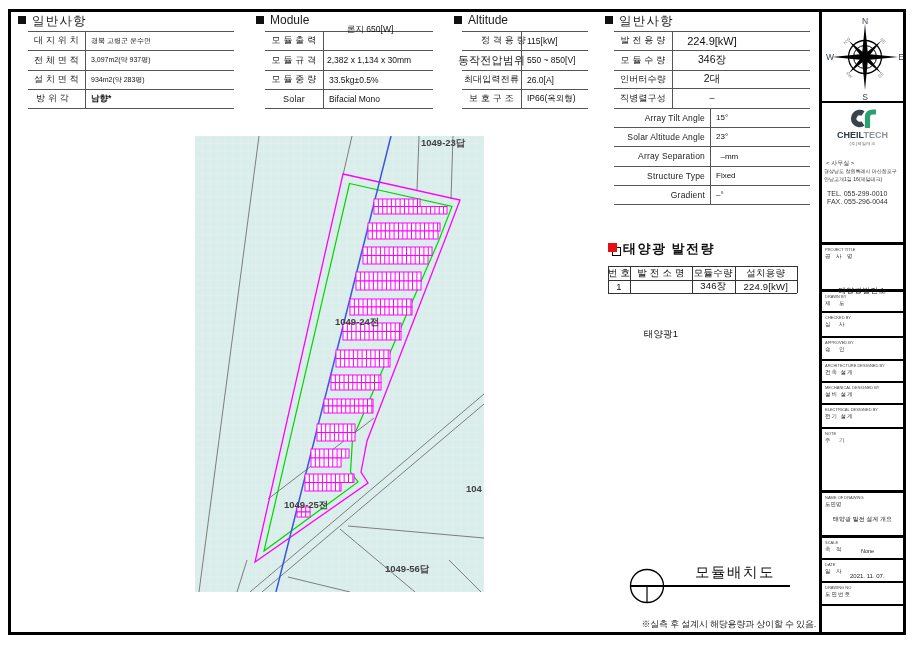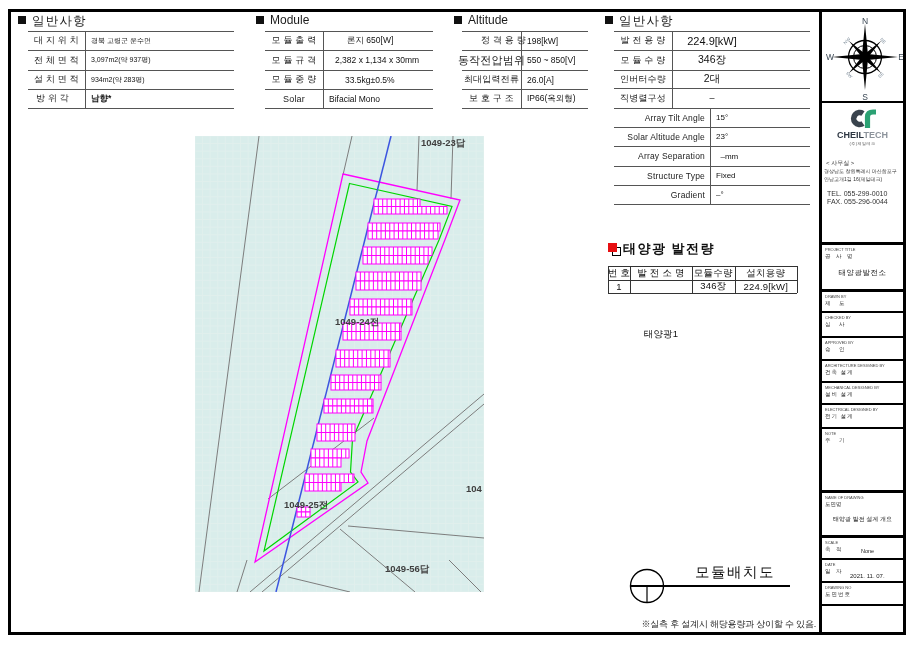--- a/index.html
+++ b/index.html
@@ -35,35 +35,35 @@
 <div class="val" style="left:85px;top:89px;width:149px;height:19px;font-size:7px;padding-left:6px;">
     <span style="font-size:8.5px;font-weight:bold;">남향*</span>
   </div>
 <div class="hl" style="left:265px;top:31px;width:168px;"></div>
 <div class="hl" style="left:265px;top:50px;width:168px;"></div>
 <div class="hl" style="left:265px;top:70px;width:168px;"></div>
 <div class="hl" style="left:265px;top:89px;width:168px;"></div>
 <div class="hl" style="left:265px;top:108px;width:168px;"></div>
 <div class="vl" style="left:323px;top:31px;height:77px;"></div>
 <div class="lbl" style="left:265px;top:31px;width:58px;height:19px;font-size:9px;">모 듈 출 력</div>
-<div class="val" style="left:323px;top:31px;width:110px;height:19px;font-size:8.5px;padding-left:24px;">론지 650[W]</div>
+<div class="val" style="left:323px;top:20px;width:110px;height:19px;font-size:8.5px;padding-left:24px;">론지 650[W]</div>
 <div class="lbl" style="left:265px;top:50px;width:58px;height:20px;font-size:9px;">모 듈 규 격</div>
-<div class="val" style="left:323px;top:50px;width:110px;height:20px;font-size:8.5px;padding-left:12px;">2,382 x 1,134 x 30mm</div>
+<div class="val" style="left:323px;top:50px;width:110px;height:20px;font-size:8.5px;padding-left:4px;">2,382 x 1,134 x 30mm</div>
 <div class="lbl" style="left:265px;top:70px;width:58px;height:19px;font-size:9px;">모 듈 중 량</div>
-<div class="val" style="left:323px;top:70px;width:110px;height:19px;font-size:8.5px;padding-left:22px;">33.5kg±0.5%</div>
+<div class="val" style="left:323px;top:70px;width:110px;height:19px;font-size:8.5px;padding-left:6px;">33.5kg±0.5%</div>
 <div class="lbl" style="left:265px;top:89px;width:58px;height:19px;font-size:9px;">Solar</div>
 <div class="val" style="left:323px;top:89px;width:110px;height:19px;font-size:8.5px;padding-left:6px;">Bifacial Mono</div>
 <div class="hl" style="left:462px;top:31px;width:126px;"></div>
 <div class="hl" style="left:462px;top:50px;width:126px;"></div>
 <div class="hl" style="left:462px;top:70px;width:126px;"></div>
 <div class="hl" style="left:462px;top:89px;width:126px;"></div>
 <div class="hl" style="left:462px;top:108px;width:126px;"></div>
 <div class="vl" style="left:521px;top:31px;height:77px;"></div>
 <div class="lbl" style="left:462px;top:31px;width:59px;height:19px;font-size:9px;margin-left:12px;">정 격 용 량</div>
-<div class="val" style="left:521px;top:31px;width:67px;height:19px;font-size:8.5px;padding-left:6px;">198[kW]</div>
+<div class="val" style="left:521px;top:31px;width:67px;height:19px;font-size:8.5px;padding-left:6px;">115[kW]</div>
 <div class="lbl" style="left:462px;top:50px;width:59px;height:20px;font-size:11px;">동작전압범위</div>
 <div class="val" style="left:521px;top:50px;width:67px;height:20px;font-size:8.5px;padding-left:6px;">550 ~ 850[V]</div>
 <div class="lbl" style="left:462px;top:70px;width:59px;height:19px;font-size:9px;">최대입력전류</div>
 <div class="val" style="left:521px;top:70px;width:67px;height:19px;font-size:8.5px;padding-left:6px;">26.0[A]</div>
 <div class="lbl" style="left:462px;top:89px;width:59px;height:19px;font-size:9px;">보 호 구 조</div>
 <div class="val" style="left:521px;top:89px;width:67px;height:19px;font-size:8.5px;padding-left:6px;">IP66(옥외형)</div>
 <div class="hl" style="left:614px;top:31px;width:196px;"></div>
 <div class="hl" style="left:614px;top:50px;width:196px;"></div>
 <div class="hl" style="left:614px;top:70px;width:196px;"></div>
 <div class="hl" style="left:614px;top:88px;width:196px;"></div>
@@ -243,21 +243,21 @@
 </svg>
 <div style="position:absolute;left:0;top:27px;width:81px;text-align:center;font-size:9px;font-weight:bold;color:#2d3642;">CHEIL<span style="color:#8d949c;">TECH</span></div>
 <div style="position:absolute;left:0;top:38px;width:81px;text-align:center;font-size:4px;color:#555;letter-spacing:0.5px;">(주)제일테크</div>
 <div style="position:absolute;left:4px;top:56px;font-size:6px;color:#333;">&lt; 사무실 &gt;</div>
 <div style="position:absolute;left:2px;top:64px;font-size:5px;color:#333;line-height:8px;white-space:nowrap;">경상남도 창원특례시 마산합포구<br>안남고개1길 16(제일테크)</div>
 <div style="position:absolute;left:5px;top:87px;font-size:7px;color:#333;line-height:7.5px;">TEL. 055-299-0010<br>FAX. 055-296-0044</div>
 </div>
 <div class="abs" style="left:822px;top:245px;width:81px;height:47px;border-bottom:3px solid #000;">
 <div style="font-size:4px;color:#444;padding:2px 0 0 3px;">PROJECT TITLE</div>
 <div style="font-size:5.5px;color:#333;padding:1px 0 0 3px;letter-spacing:2px;">공 사 명</div>
-<div style="position:absolute;left:0;top:23px;width:81px;text-align:center;font-size:7.5px;color:#222;letter-spacing:0.5px;">태양광발전소</div>
+<div style="position:absolute;left:0;top:41px;width:81px;text-align:center;font-size:7.5px;color:#222;letter-spacing:0.5px;">태양광발전소</div>
 </div>
 <div class="abs" style="left:822px;top:292px;width:81px;height:21px;border-bottom:2px solid #000;">
     <div style="font-size:4px;color:#444;padding:2px 0 0 3px;letter-spacing:0px;">DRAWN BY</div>
     <div style="font-size:5.5px;color:#333;padding:1px 0 0 3px;letter-spacing:1px;">제&nbsp;&nbsp;&nbsp;도</div>
   </div>
 <div class="abs" style="left:822px;top:313px;width:81px;height:25px;border-bottom:2px solid #000;">
     <div style="font-size:4px;color:#444;padding:2px 0 0 3px;letter-spacing:0px;">CHECKED BY</div>
     <div style="font-size:5.5px;color:#333;padding:1px 0 0 3px;letter-spacing:1px;">심&nbsp;&nbsp;&nbsp;사</div>
   </div>
 <div class="abs" style="left:822px;top:338px;width:81px;height:23px;border-bottom:2px solid #000;">

